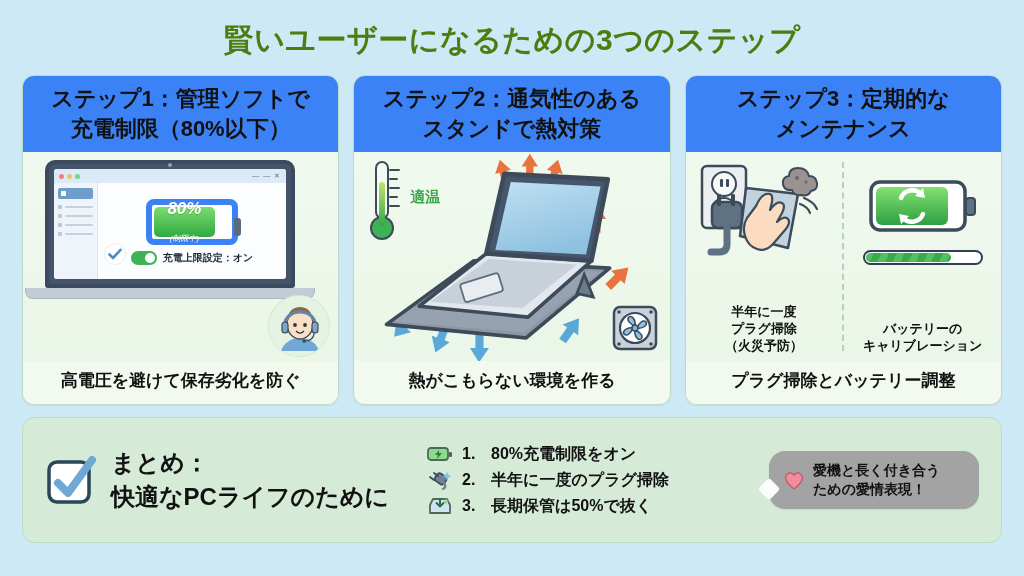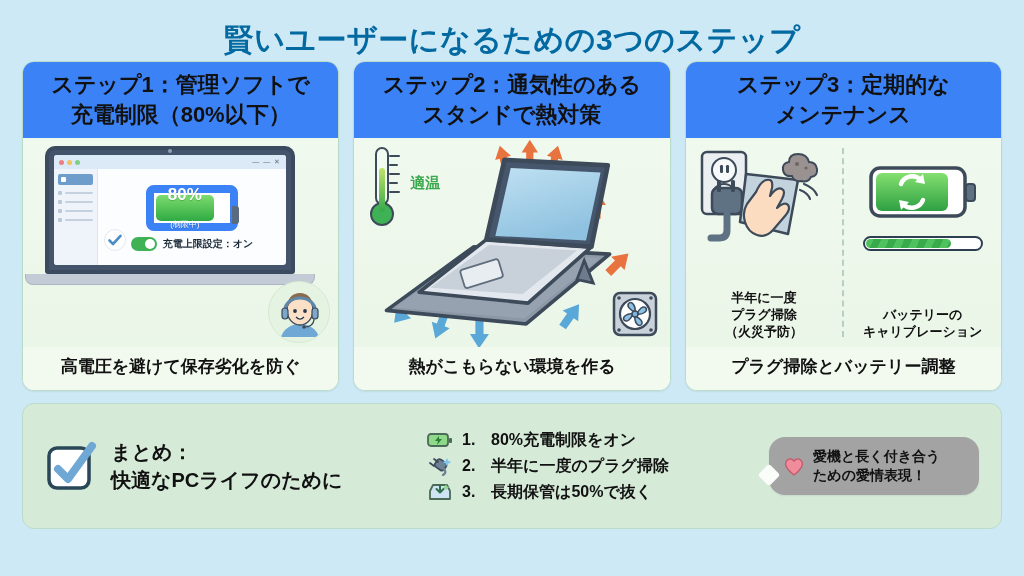--- a/index.html
+++ b/index.html
@@ -12,21 +12,22 @@
   }
   .page { width:1024px; height:576px; position:relative; padding:0 22px; }
 
   
   .title {
     text-align:center;
     font-size:30px;
     font-weight:bold;
     letter-spacing:.5px;
     padding-top:20px;
-    color:#0369a1;
+    padding-bottom:14px;
+    color:#4d7c0f;
   }
 
   
   .cards { display:flex; gap:14px; height:330px; }
   .card {
     flex:1;
     background:#eef8ec;
     border:1.5px solid #b9dcc9;
     border-radius:12px;
     overflow:hidden;
@@ -82,22 +83,22 @@
   .sb-active { height:11px;background:#6f9dcb;border-radius:2px;margin-bottom:6px;
                display:flex;align-items:center;padding-left:3px; }
   .sb-active i { width:5px;height:5px;background:#fff;border-radius:1px;display:block; }
   .sb-row { display:flex;align-items:center;gap:3px;margin-bottom:5px; }
   .sb-row i { width:4px;height:4px;background:#b9c9da;border-radius:1px;display:block; }
   .sb-row b { height:2px;background:#c4d2df;border-radius:1px;display:block;flex:1; }
   .content1 { flex:1;position:relative;display:flex;flex-direction:column;
               align-items:center;justify-content:center;gap:6px;padding-top:2px; }
 
   .battery {
-    width:92px;height:46px;border:8px solid #3b82f6;border-radius:8px;
-    background:#fff;position:relative;padding:2px;
+    width:92px;height:46px;border:6px solid #3b82f6;border-radius:8px;
+    background:#fff;position:relative;padding:2px;font-style:italic;
   }
   .battery:after{
     content:"";position:absolute;right:-9px;top:13px;width:7px;height:18px;
     background:#5a6b7f;border-radius:0 3px 3px 0;
   }
   .batfill {
     height:100%;width:80%;border-radius:5px;
     background:linear-gradient(180deg,#7ddc6f,#2faa43);
     display:flex;flex-direction:column;align-items:center;justify-content:center;
     color:#fff;
@@ -151,21 +152,21 @@
   
   .summary {
     margin-top:12px;height:126px;
     background:#d6ead8;
     border:1.5px solid #b9dcc9;
     border-radius:12px;
     display:flex;align-items:center;padding:0 22px;gap:10px;
   }
   .sum-left { display:flex;align-items:center;gap:14px;width:360px;flex:none; }
   .sum-check { width:52px;height:52px;flex:none; }
-  .sum-text { font-size:20px;font-weight:bold;line-height:1.4;color:#111; }
+  .sum-text { font-size:24px;font-weight:bold;line-height:1.4;color:#111; }
   .checklist { flex:1;display:flex;flex-direction:column;gap:5px;padding-left:12px; }
   .cl-item { display:flex;align-items:center;gap:9px;font-size:16px;font-weight:bold;color:#111; }
   .cl-ico { width:26px;height:20px;flex:none;display:flex;align-items:center;justify-content:center; }
   .cl-num { width:20px;flex:none; }
   .bubble {
     position:relative;width:210px;flex:none;
     background:#a3a3a3;border-radius:16px;padding:10px 12px 10px 14px;
     display:flex;align-items:center;gap:8px;
     box-shadow:0 1px 2px rgba(0,0,0,.07);
   }

